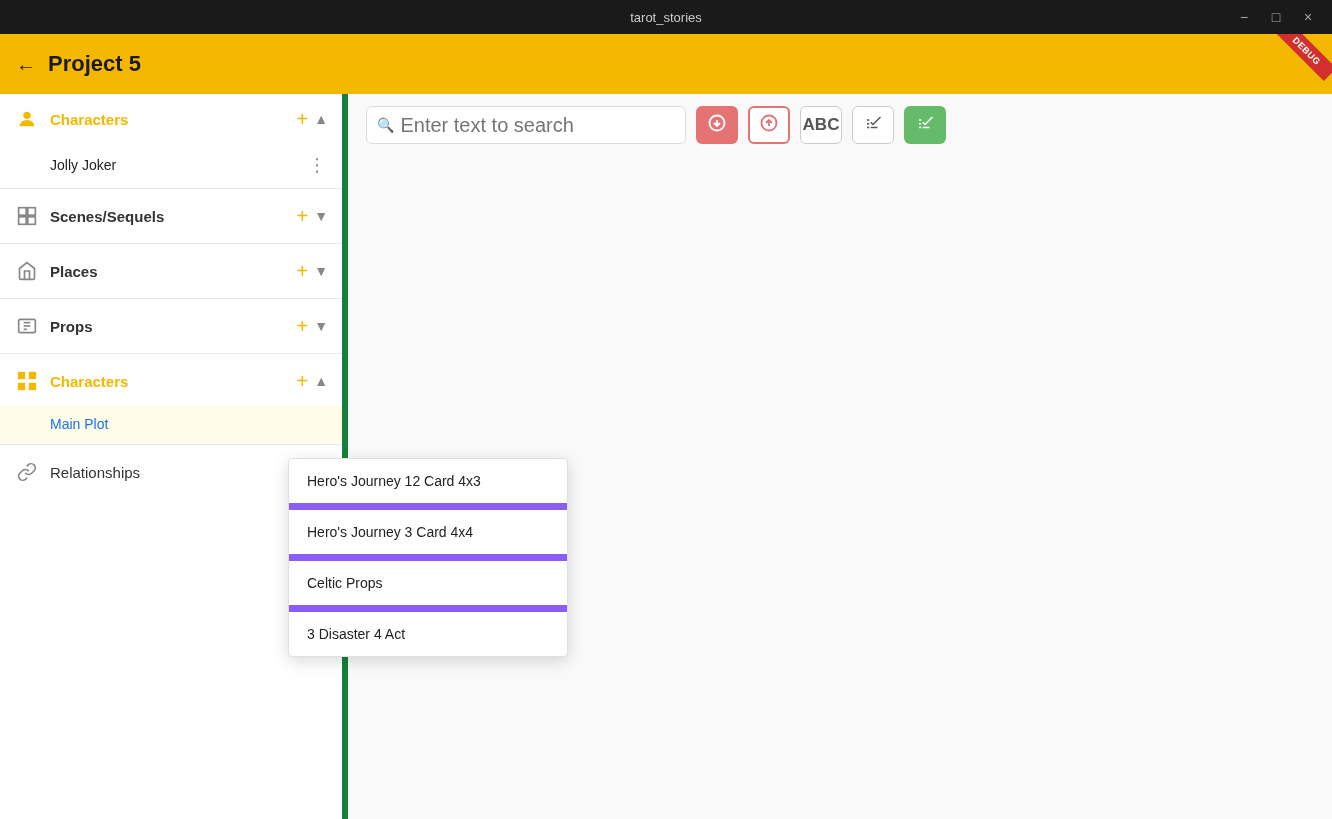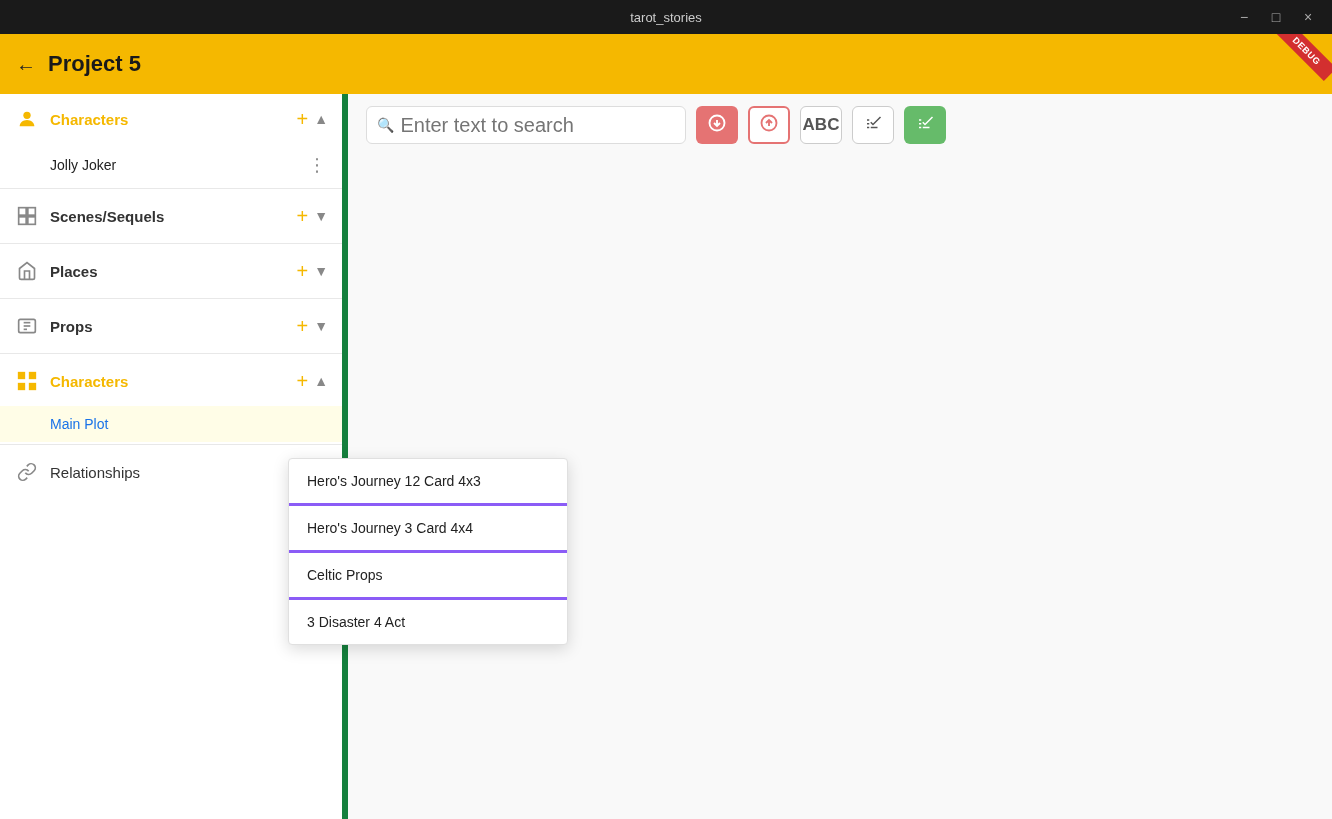--- a/index.html
+++ b/index.html
@@ -161,21 +161,21 @@
       border: 1px solid #e0e0e0;
       border-radius: 4px;
       box-shadow: 0 4px 16px rgba(0,0,0,0.15);
       width: 280px;
       z-index: 100;
     }
     .dropdown-item {
       padding: 14px 18px;
       font-size: 14px; color: #222;
       cursor: pointer;
-      border-bottom: 3px solid #8b5cf6;
+      border-bottom: 7px solid #8b5cf6;
     }
     .dropdown-item:last-child { border-bottom: none; }
 
     
     .divider {
       height: 1px; background: #e8e8e8; margin: 2px 0;
     }
 
     .debug-corner {
       position: absolute;

